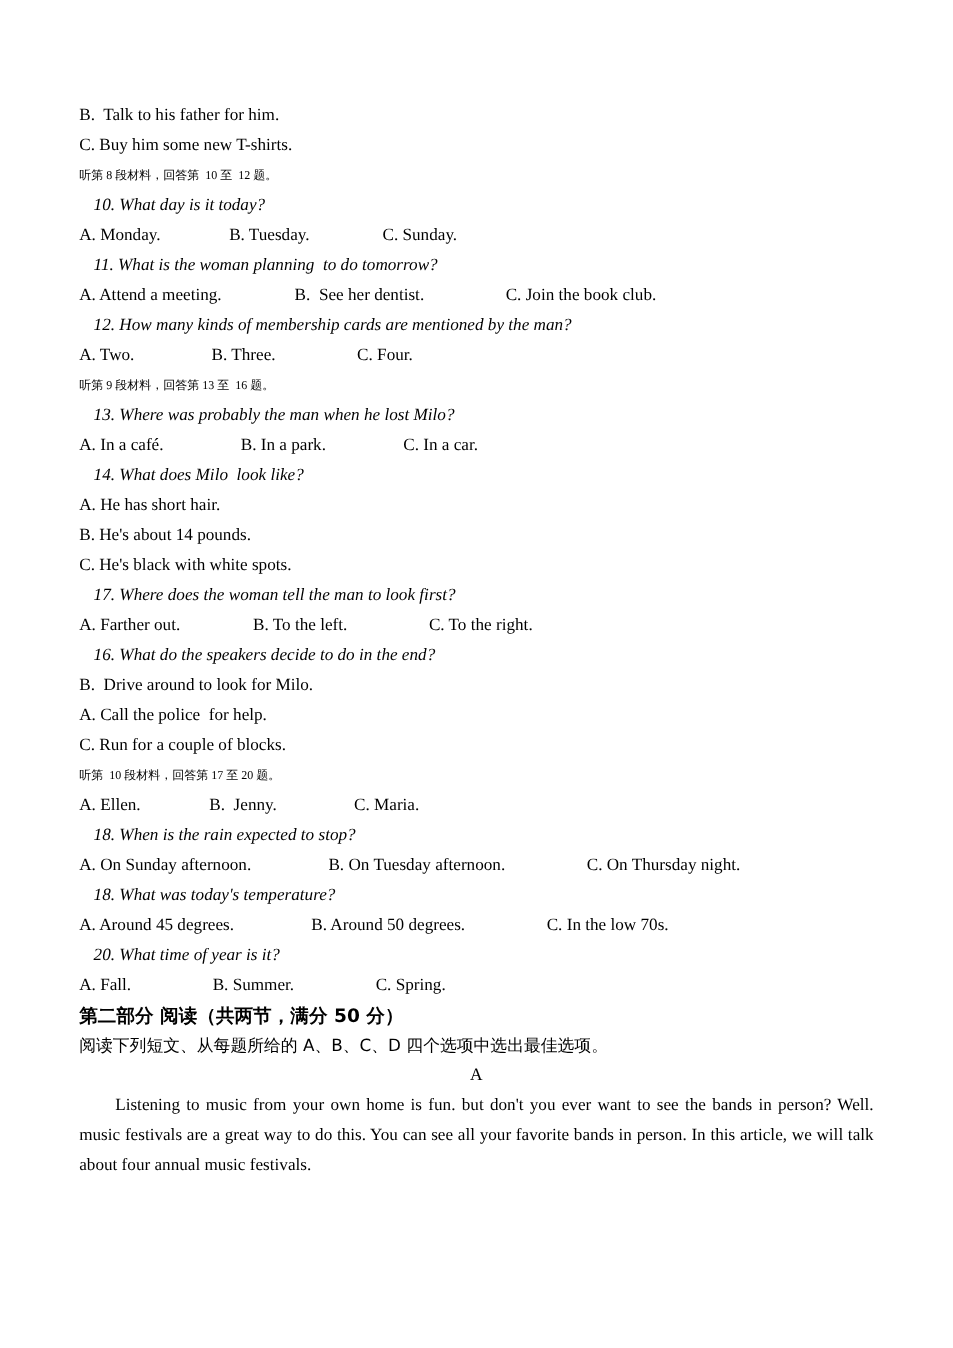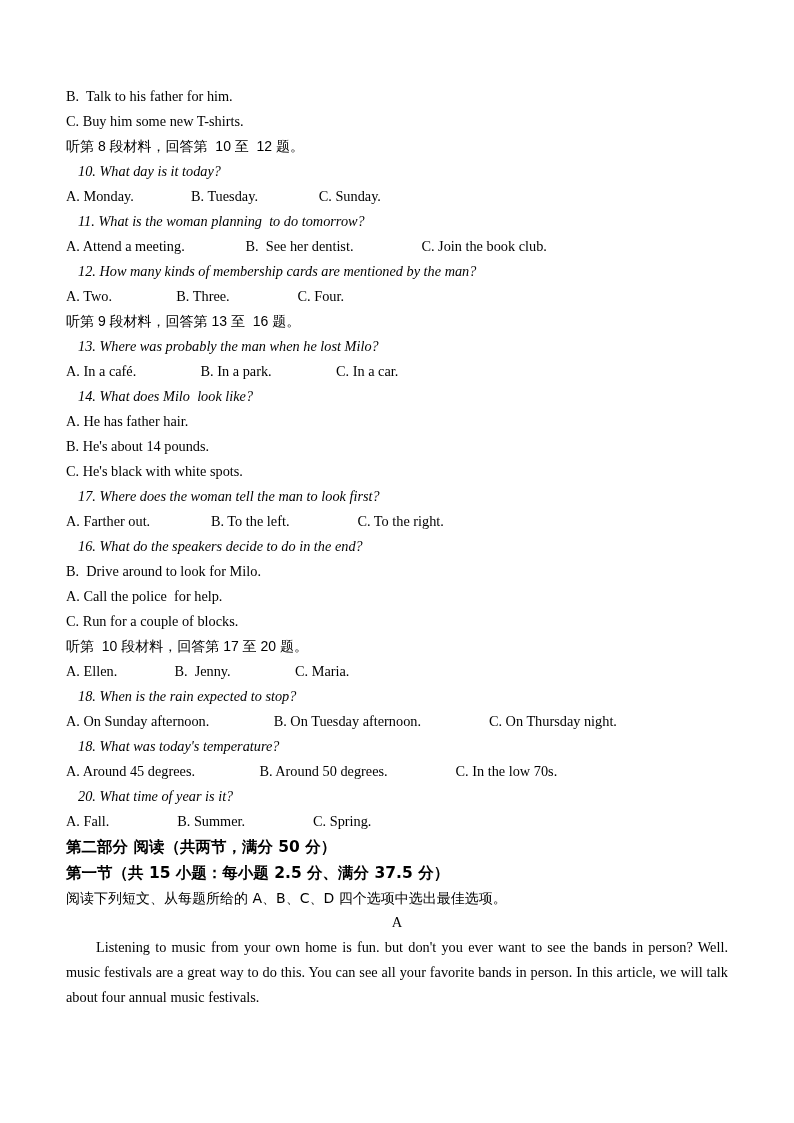--- a/index.html
+++ b/index.html
@@ -27,22 +27,22 @@
     font-size: 14.3px;
   }
   .q {
     margin-left: 12px;
     font-style: italic;
   }
   .opts {
     white-space: pre;
   }
   .cn {
-    font-family: Liberation Sans, sans-serif;
-    font-size: 14px;
+    font-family: Liberation Serif, serif;
+    font-size: 10px;
   }
   .section-head {
     font-family: "DejaVu Sans", "Liberation Sans", sans-serif;
     font-weight: bold;
     font-size: 15.5px;
     line-height: 26px;
   }
   .section-sub {
     font-family: "DejaVu Sans", "Liberation Sans", sans-serif;
     font-weight: bold;
@@ -86,21 +86,21 @@
 
   <div class="line q">12. How many kinds of membership cards are mentioned by the man?</div>
   <div class="line opts">A. Two.                  B. Three.                   C. Four.</div>
 
   <div class="line cn">听第 9 段材料，回答第 13 至  16 题。</div>
 
   <div class="line q">13. Where was probably the man when he lost Milo?</div>
   <div class="line opts">A. In a café.                  B. In a park.                  C. In a car.</div>
 
   <div class="line q">14. What does Milo  look like?</div>
-  <div class="line opts">A. He has father hair.</div>
+  <div class="line opts">A. He has short hair.</div>
   <div class="line opts">B. He's about 14 pounds.</div>
   <div class="line opts">C. He's black with white spots.</div>
 
   <div class="line q">17. Where does the woman tell the man to look first?</div>
   <div class="line opts">A. Farther out.                 B. To the left.                   C. To the right.</div>
 
   <div class="line q">16. What do the speakers decide to do in the end?</div>
   <div class="line opts">B.  Drive around to look for Milo.</div>
   <div class="line opts">A. Call the police  for help.</div>
   <div class="line opts">C. Run for a couple of blocks.</div>
@@ -112,20 +112,19 @@
   <div class="line q">18. When is the rain expected to stop?</div>
   <div class="line opts">A. On Sunday afternoon.                  B. On Tuesday afternoon.                   C. On Thursday night.</div>
 
   <div class="line q">18. What was today's temperature?</div>
   <div class="line opts">A. Around 45 degrees.                  B. Around 50 degrees.                   C. In the low 70s.</div>
 
   <div class="line q">20. What time of year is it?</div>
   <div class="line opts">A. Fall.                   B. Summer.                   C. Spring.</div>
 
   <div class="section-head">第二部分  阅读（共两节，满分 50 分）</div>
-  <div class="section-sub">第一节（共 15 小题：每小题 2.5 分、满分 37.5 分）</div>
   <div class="instr">阅读下列短文、从每题所给的 A、B、C、D 四个选项中选出最佳选项。</div>
 
   <div class="center">A</div>
 
   <div class="passage"><span class="indent"></span><span>Listening  to music from your own home is fun. but don't you ever want to see the bands in person? Well.  music festivals are a great way to do this. You can see all  your favorite bands in person. In this article, we will talk about four annual music festivals.</span></div>
 
 </div>
 
 </body></html>

